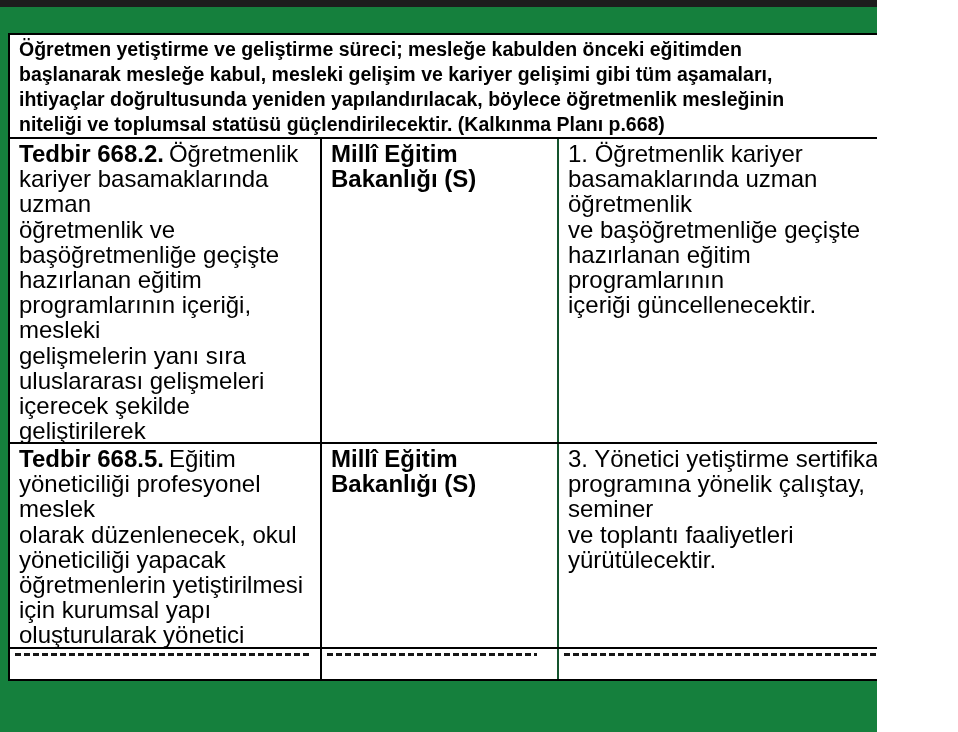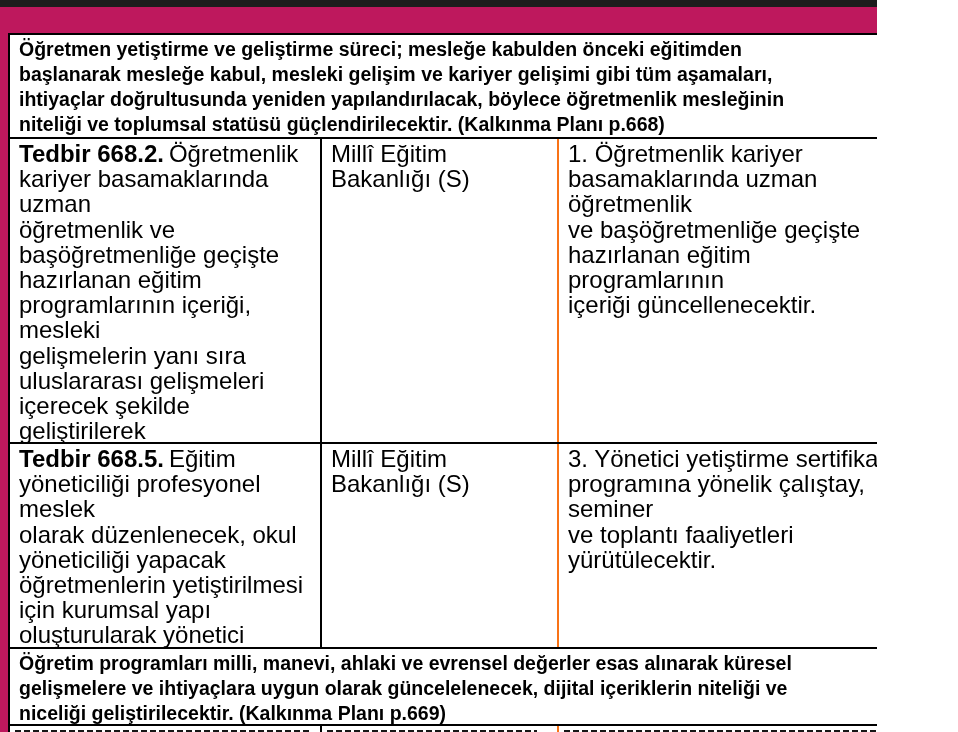--- a/index.html
+++ b/index.html
@@ -1,29 +1,29 @@
 <!DOCTYPE html>
 <html><head>
 <meta charset="utf-8">
 <style>
   html,body{margin:0;padding:0;background:#fff;}
   .page{
-    position:relative;width:877px;height:732px;overflow:hidden;background:#be185d;
+    position:relative;width:877px;height:732px;overflow:hidden;background:#15803d;
     font-family:"Liberation Sans","DejaVu Sans",sans-serif;color:#000;
   }
   .top-bar{position:absolute;top:0;left:0;width:958px;height:7px;background:#1d1d1d;}
   .doc-table{
     position:absolute;top:33px;left:8px;width:909px;
     border:2px solid #000;background:#fff;box-sizing:border-box;
   }
   .t-row{display:flex;border-bottom:2px solid #000;}
   .t-row.no-border{border-bottom:none;}
   .cell{box-sizing:border-box;overflow:hidden;}
   .c1{width:312px;border-right:2px solid #000;}
-  .c2{width:237px;border-right:2px solid #f97316;}
+  .c2{width:237px;border-right:2px solid #14532d;font-weight:bold;}
   .c3{flex:1;border-radius:28px;}
   .heading-cell{
     flex:1;padding:2px 8px 0 9px;
     font-weight:bold;font-size:19.5px;line-height:25px;
     white-space:pre-line;overflow:hidden;box-sizing:border-box;
   }
   .h-668{height:102px;}
   .h-669{height:75px;}
   .body-cell{
     padding:2px 6px 0 9px;font-size:24px;line-height:25.2px;
@@ -84,25 +84,20 @@
 öğretmenlerin yetiştirilmesi
 için kurumsal yapı
 oluşturularak yönetici sertifika
 programları uygulanacaktır.</span></div>
       <div class="cell c2 body-cell">Millî Eğitim Bakanlığı (S)</div>
       <div class="cell c3 body-cell">3. Yönetici yetiştirme sertifika
 programına yönelik çalıştay, seminer
 ve toplantı faaliyetleri yürütülecektir.</div>
     </div>
 
-    <div class="t-row">
-      <div class="heading-cell h-669">Öğretim programları milli, manevi, ahlaki ve evrensel değerler esas alınarak küresel
-gelişmelere ve ihtiyaçlara uygun olarak güncelelenecek, dijital içeriklerin niteliği ve
-niceliği geliştirilecektir. (Kalkınma Planı p.669)</div>
-    </div>
 
     <div class="t-row sliver no-border">
       <div class="cell c1">
         <div class="glyph-tops"></div>
       </div>
       <div class="cell c2">
         <div class="glyph-tops narrow"></div>
       </div>
       <div class="cell c3">
         <div class="glyph-tops"></div>

